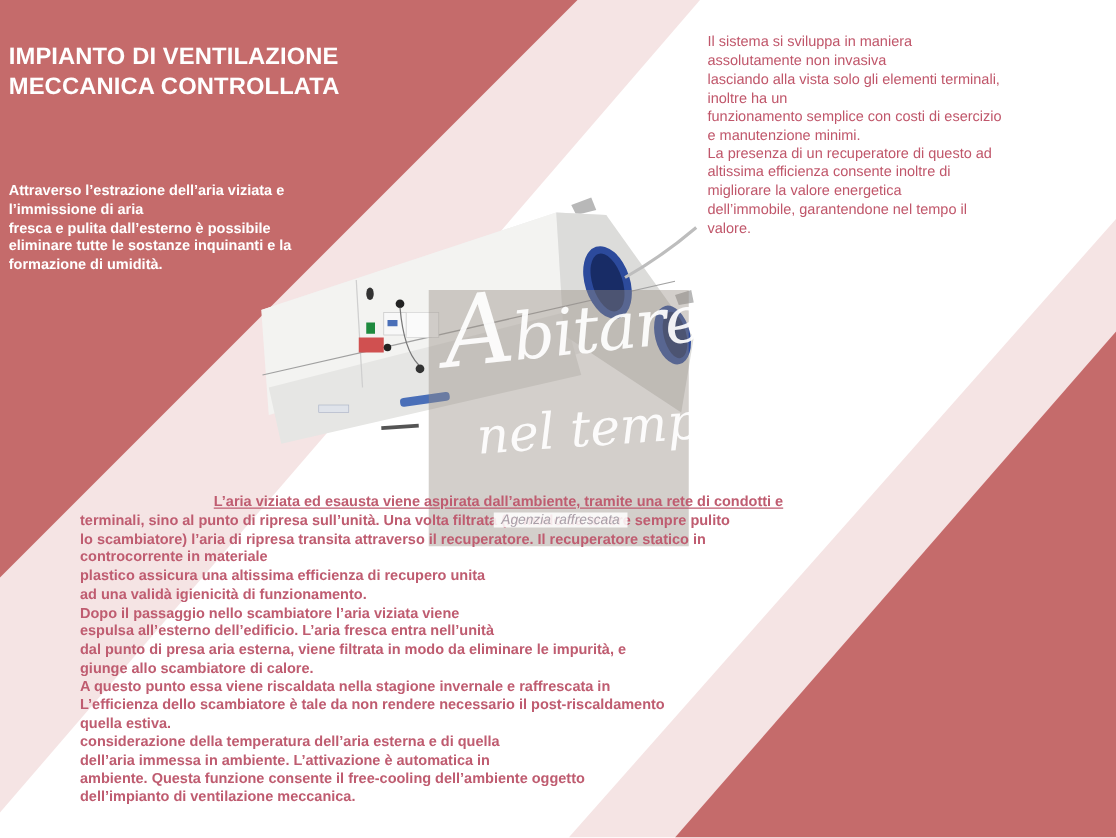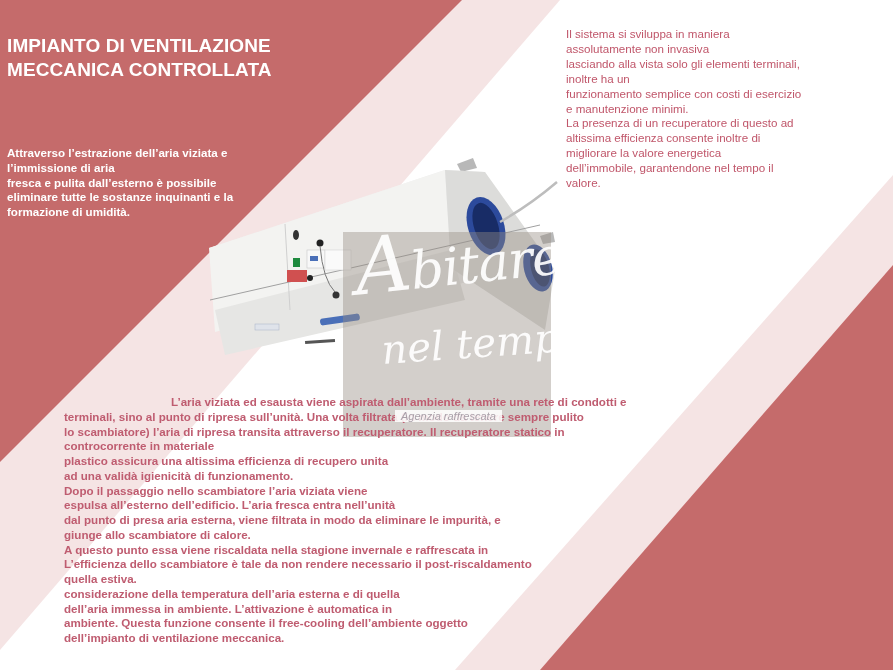--- a/index.html
+++ b/index.html
@@ -26,21 +26,21 @@
 
     .right-text {
       position: absolute; left: 566px; top: 27px;
       color: #c0566a; font-weight: normal; font-size: 11.6px; line-height: 14.9px;
     }
 
     .body-text {
       position: absolute; left: 64px; top: 395px;
       color: #bf5c70; font-weight: bold; font-size: 11.6px; line-height: 14.75px;
     }
-    .body-text .indent { padding-left: 107px; }
+    .body-text .indent { padding-left: 107px; text-decoration: underline; }
 
     .product { position: absolute; left: 195px; top: 150px; width: 380px; height: 210px; }
 
     .watermark {
       position: absolute; left: 343px; top: 232px; width: 208px; height: 205px;
       background: rgba(150, 140, 130, 0.42);
     }
     .wm-abitare {
       position: absolute; left: 352px; top: 242px;
       font-family: "DejaVu Serif", serif; font-style: italic;

